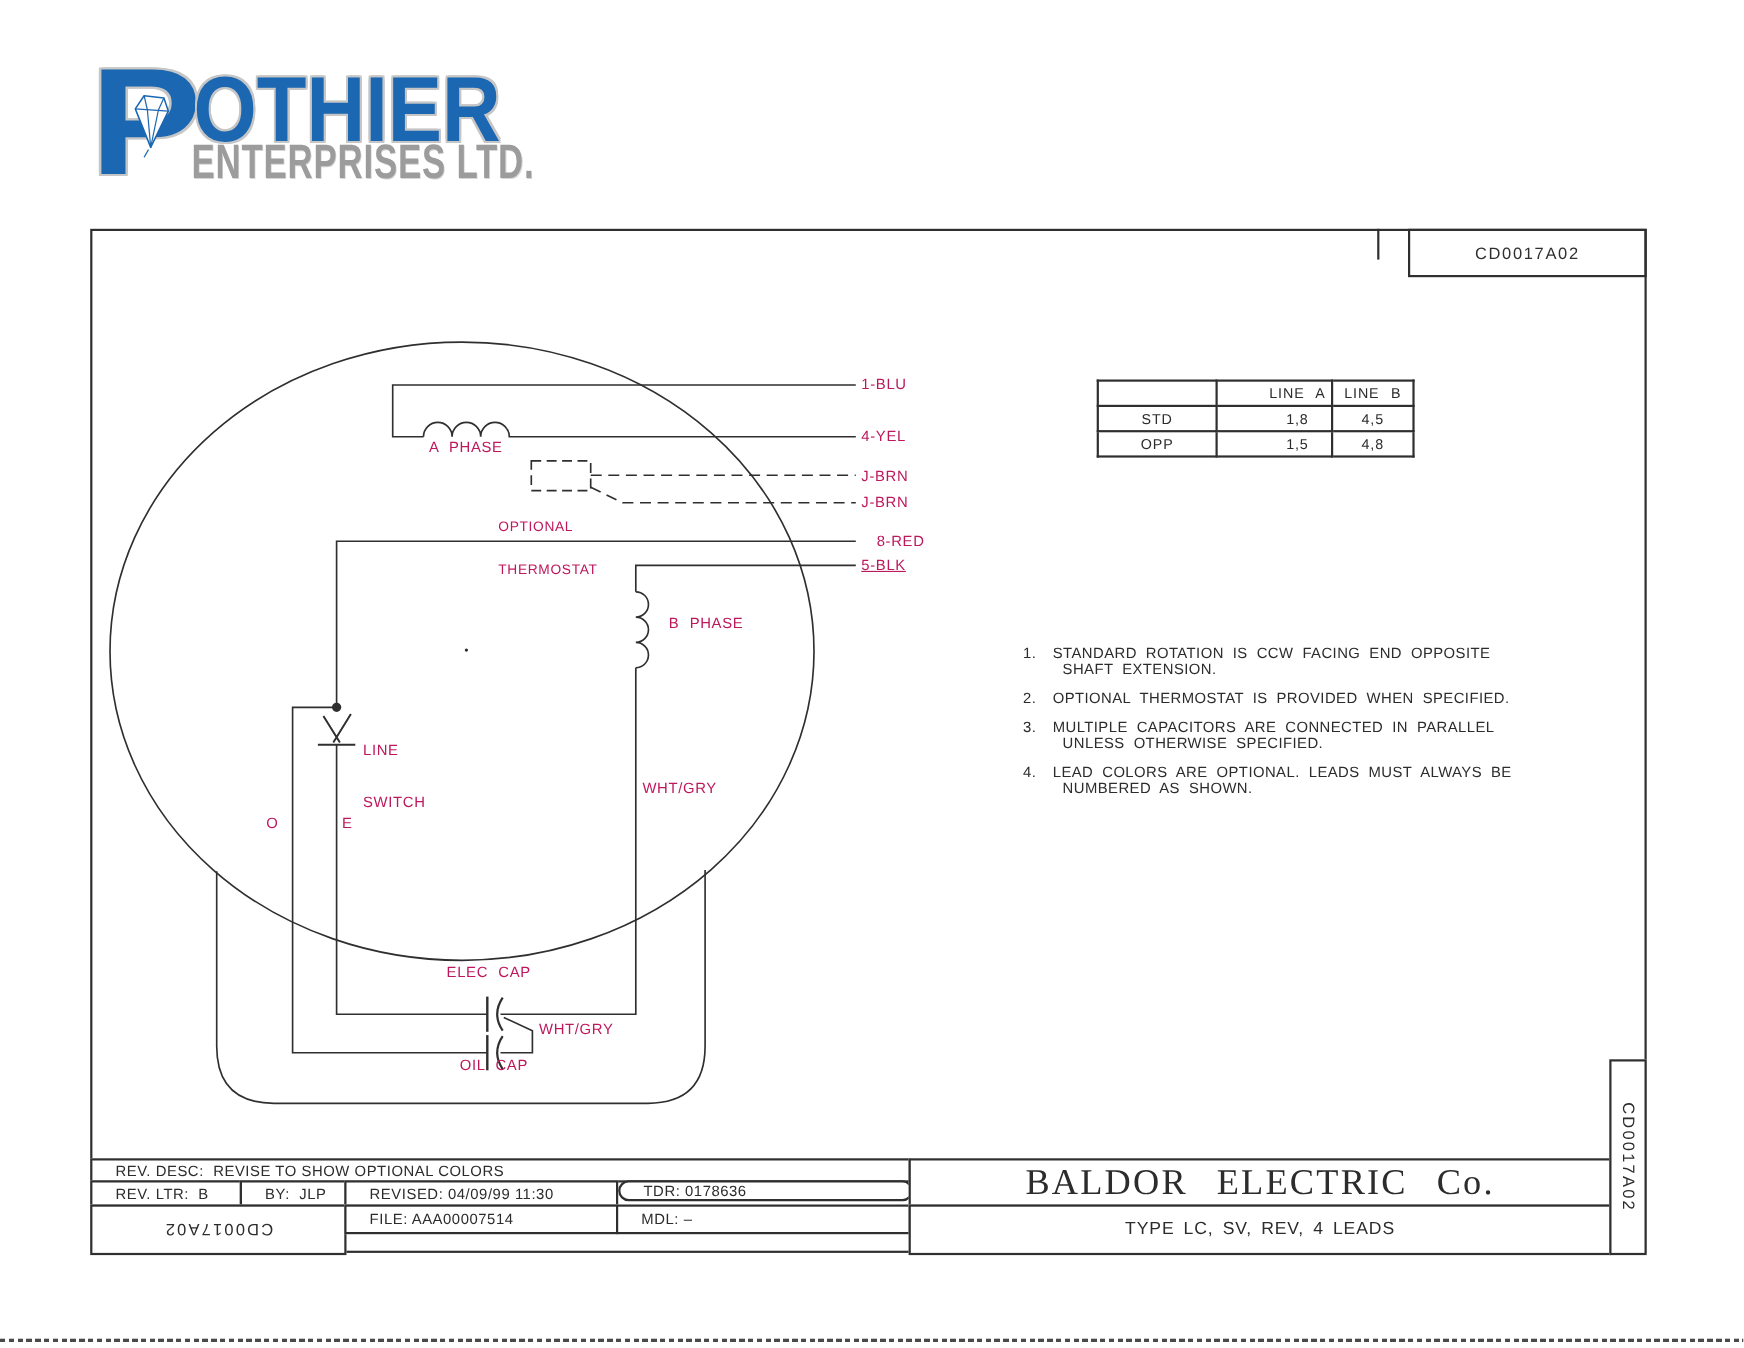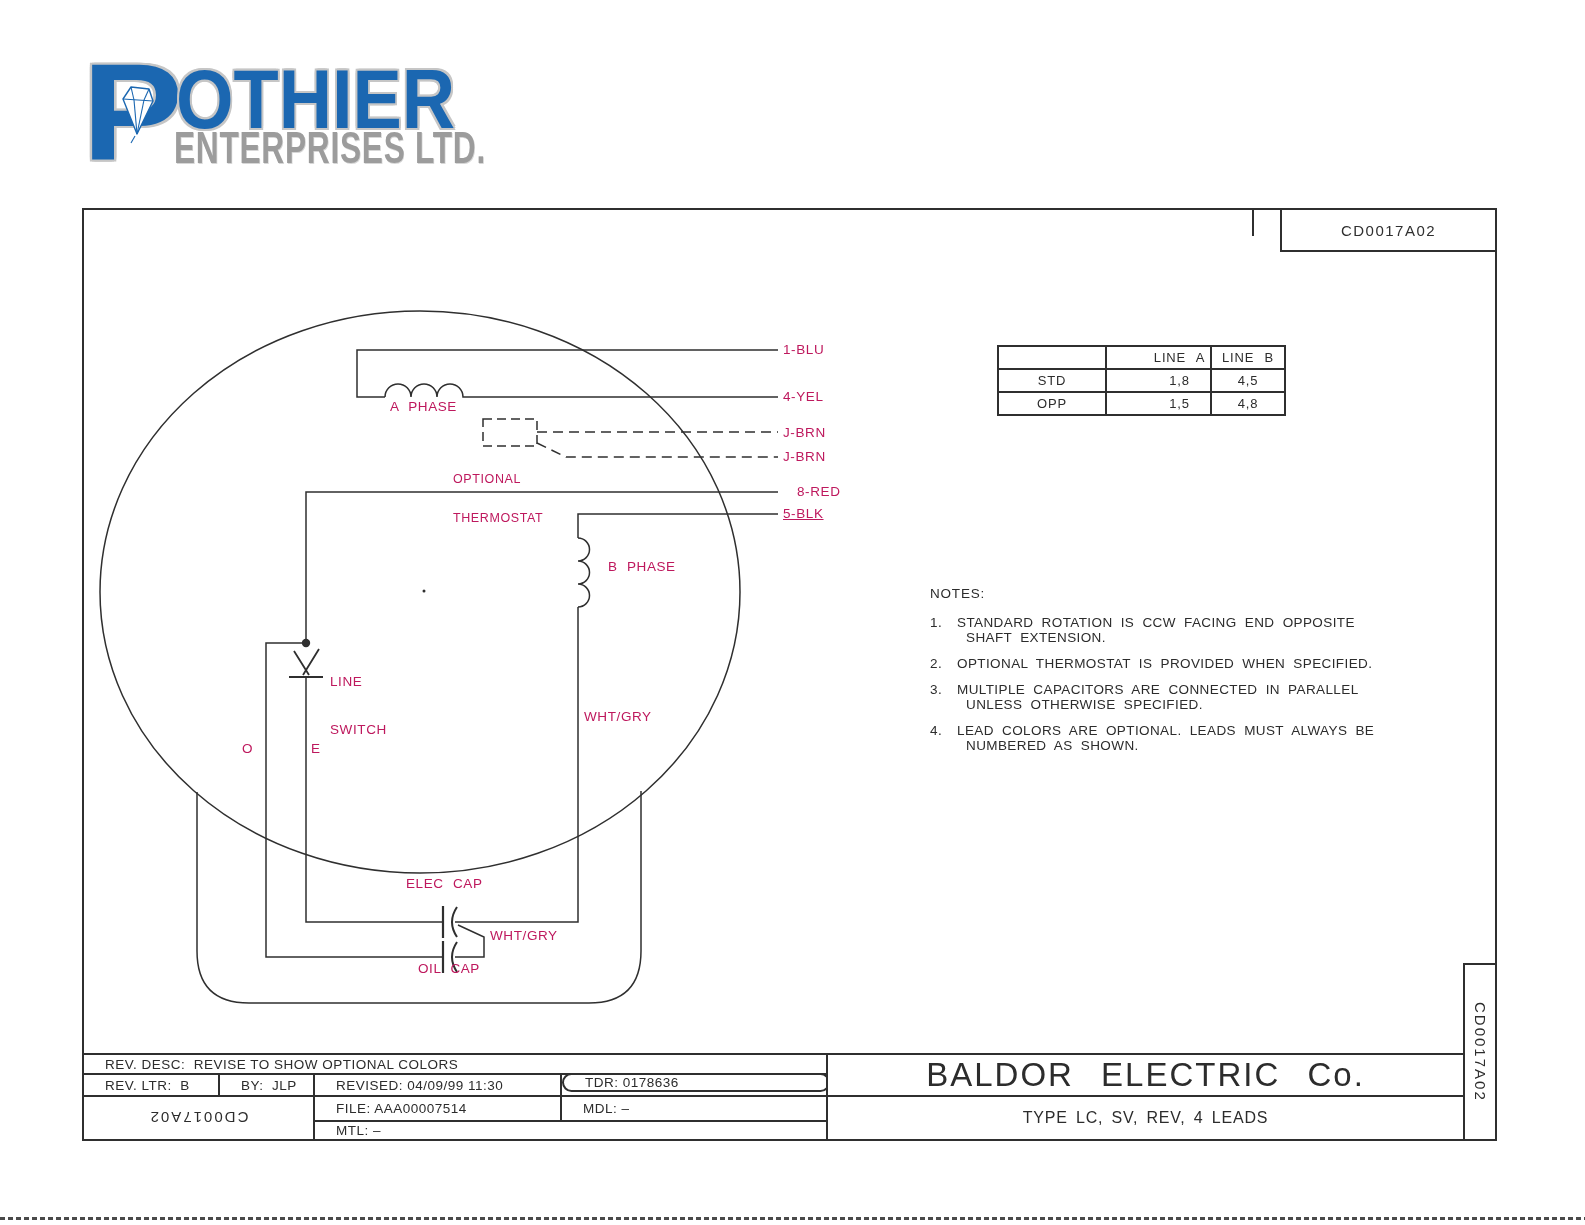--- a/index.html
+++ b/index.html
@@ -48,21 +48,21 @@
   .note-item { display:flex; margin-bottom:11px; font-size:13.5px; letter-spacing:0.4px;
                word-spacing:4px; line-height:15px; }
   .note-num { width:27px; flex:none; }
   .note-cont { padding-left:9px; }
 
   
   .tb { position:absolute; border:2px solid #2f2f2f; display:flex; align-items:center;
         font-size:13.5px; color:#2c2c2c; letter-spacing:0.5px; padding-left:21px;
         background:#fff; white-space:pre; }
   .tb.centered { justify-content:center; padding-left:0; }
-  .tb-company { font-family:Liberation Sans, sans-serif; font-size:33px; letter-spacing:2px;
+  .tb-company { font-family:Liberation Serif, serif; font-size:33px; letter-spacing:2px;
         word-spacing:16px; }
   .tb-type { font-size:16px; letter-spacing:0.8px; word-spacing:3px; }
   .tb-rot180 { transform:rotate(180deg); font-size:15px; letter-spacing:2px; }
   .tb-vert { writing-mode:vertical-rl; font-size:15px; letter-spacing:2px; padding-left:0; }
 
   .bottom-dashes { position:absolute; left:0; top:1217px; width:1585px; height:3px;
         background:repeating-linear-gradient(90deg,#4a4a4a 0 5px,#ffffff 5px 8px); }
 
   svg.wiring { position:absolute; left:0; top:0; }
 </style>
@@ -171,21 +171,20 @@
     </tr>
     <tr>
       <td class="c0">OPP</td>
       <td class="c1">1,5</td>
       <td class="c2">4,8</td>
     </tr>
   </tbody>
     </table>
 
   <div class="notes">
-    <div class="notes-title">NOTES:</div>
     <div class="note-item">
       <span class="note-num">1.</span>
       <span><span>STANDARD ROTATION IS CCW FACING END OPPOSITE</span><br>
         <span class="note-cont">SHAFT EXTENSION.</span></span>
     </div>
     <div class="note-item">
       <span class="note-num">2.</span>
       <span><span>OPTIONAL THERMOSTAT IS PROVIDED WHEN SPECIFIED.</span></span>
     </div>
     <div class="note-item">
@@ -201,19 +200,18 @@
   </div>
 
   <div class="tb" style="left:82px; top:1053px; width:746px; height:22px;">REV. DESC:  REVISE TO SHOW OPTIONAL COLORS</div>
   <div class="tb" style="left:82px; top:1073px; width:138px; height:24px;">REV. LTR:  B</div>
   <div class="tb" style="left:218px; top:1073px; width:97px; height:24px;">BY:  JLP</div>
   <div class="tb" style="left:313px; top:1073px; width:249px; height:24px;">REVISED: 04/09/99 11:30</div>
   <div class="tb" style="left:562px; top:1073px; width:268px; height:19px;border-radius:12px;">TDR: 0178636</div>
   <div class="tb centered tb-rot180" style="left:82px; top:1095px; width:233px; height:46px;">CD0017A02</div>
   <div class="tb" style="left:313px; top:1095px; width:249px; height:27px;">FILE: AAA00007514</div>
   <div class="tb" style="left:560px; top:1095px; width:268px; height:27px;">MDL: –</div>
-  <div class="tb" style="left:313px; top:1120px; width:515px; height:21px;">MTL: –</div>
   <div class="tb centered tb-company" style="left:826px; top:1053px; width:639px; height:44px;">BALDOR ELECTRIC Co.</div>
   <div class="tb centered tb-type" style="left:826px; top:1095px; width:639px; height:46px;">TYPE LC, SV, REV, 4 LEADS</div>
   <div class="tb centered tb-vert" style="left:1463px; top:963px; width:34px; height:178px;">CD0017A02</div>
 
   <div class="bottom-dashes"></div>
 </div>
 
 </body></html>

